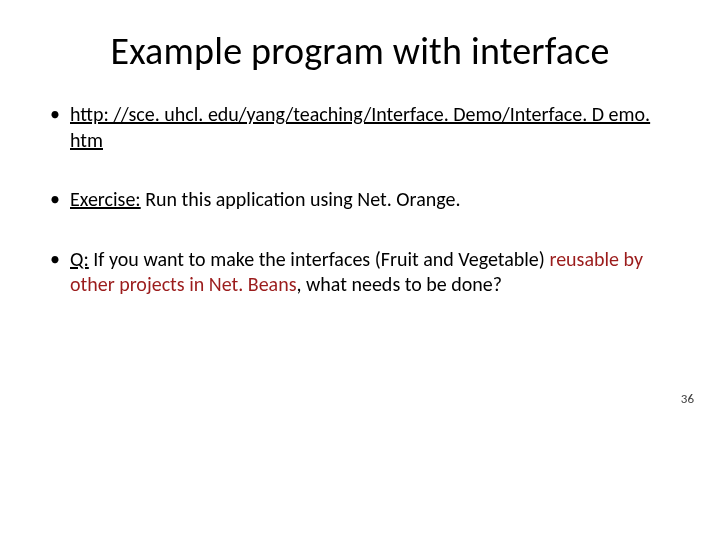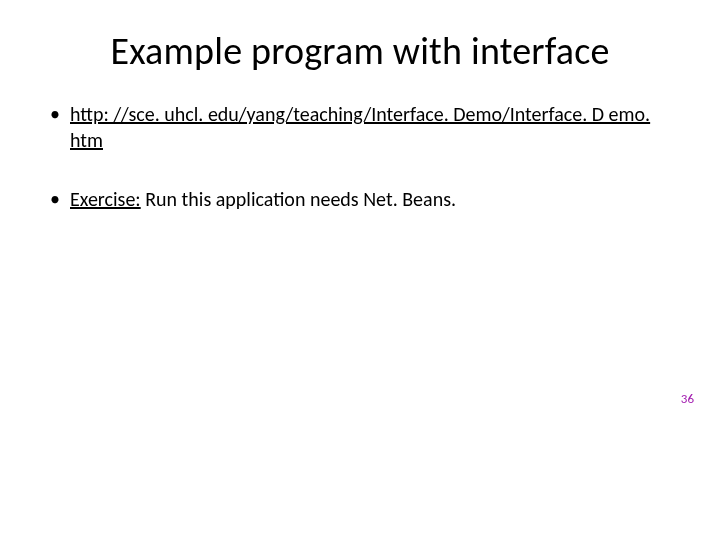--- a/index.html
+++ b/index.html
@@ -52,38 +52,41 @@
     cursor: pointer;
   }
   .bold { font-weight: 400; }
   .ul { text-decoration: underline; }
   .accent { color: #9b1c1c; }
   .pagenum {
     position: absolute;
     right: 26px;
     bottom: 14px;
     font-size: 13px;
-    color: #a21caf;
+    color: #404040;
   }
 </style>
 </head>
 <body>
 
 <div class="slide">
 
   <h1 class="title">Example program with interface</h1>
 
   <ul class="bullets">
 
     <li>
       <span class="link">http: //sce. uhcl. edu/yang/teaching/Interface. Demo/Interface. D emo. htm</span>
     </li>
 
     <li>
-      <span class="bold ul">Exercise:</span><span> Run this application needs Net. Beans.</span>
+      <span class="bold ul">Exercise:</span><span> Run this application using Net. Orange.</span>
     </li>
 
+    <li>
+      <span class="bold ul">Q:</span><span> If you want to make the interfaces (Fruit and Vegetable) </span><span class="accent">reusable by other projects in Net. Beans</span><span>, what needs to be done?</span>
+    </li>
 
 
   </ul>
 
   <div class="pagenum">36</div>
 </div>
 
 </body></html>

